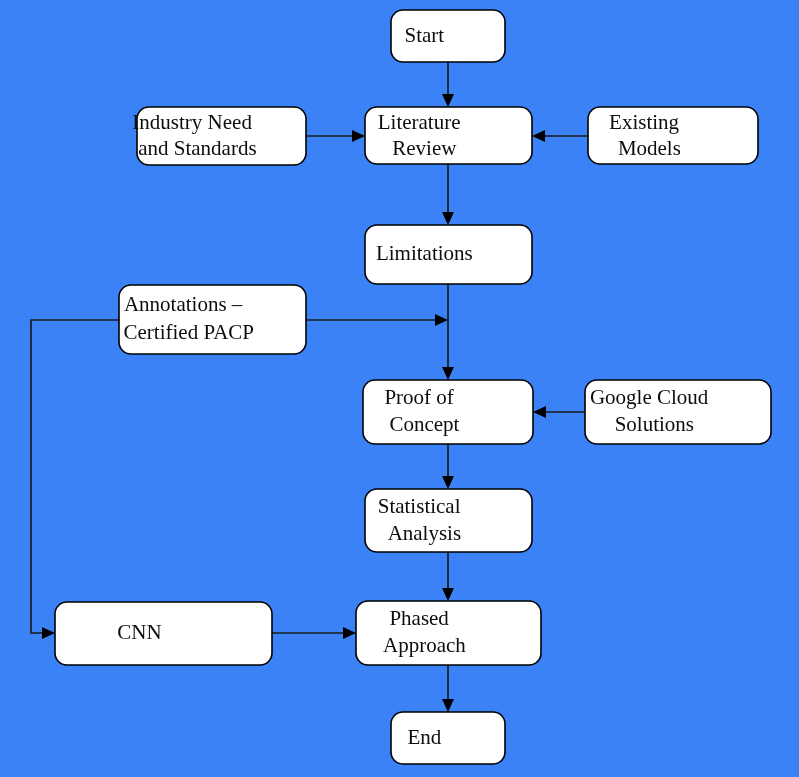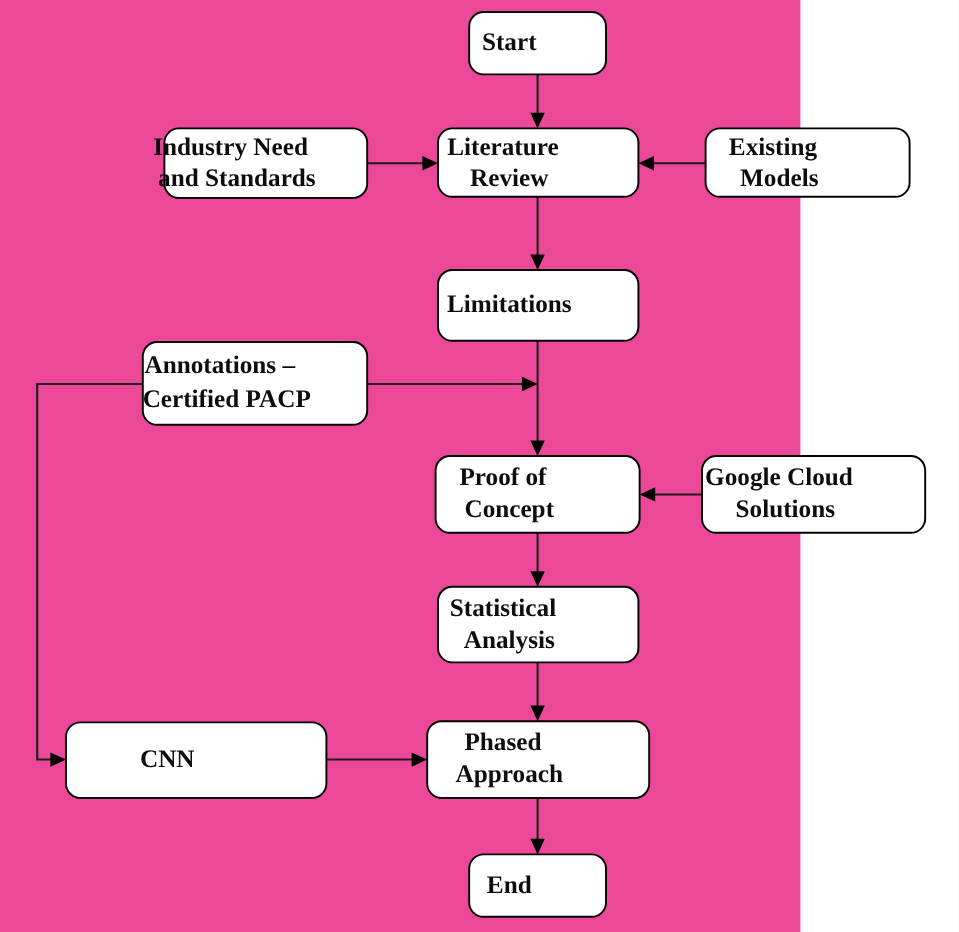--- a/index.html
+++ b/index.html
@@ -9,24 +9,23 @@
     background: #ffffff;
   }
   body {
     width: 799px;
     height: 777px;
     font-family: "Liberation Serif", "DejaVu Serif", serif;
     overflow: hidden;
   }
   #flowchart-root {
     position: relative;
-    width: 667px;
+    width: 799px;
     height: 777px;
-    background: #ec4899;
-    font-weight: bold;
+    background: #3b82f6;
   }
   svg#flow-svg {
     display: block;
     width: 799px;
     height: 777px;
   }
   .node-box {
     fill: #ffffff;
     stroke: #000000;
     stroke-width: 1.6;

